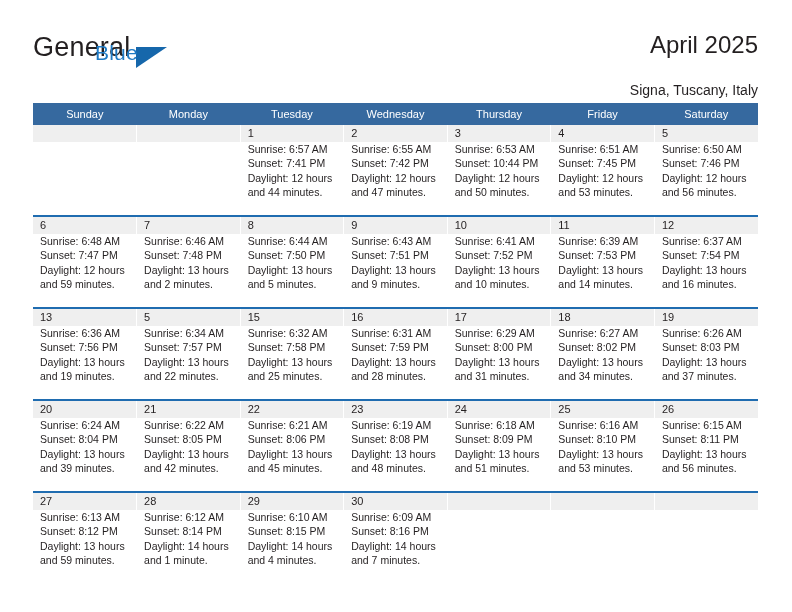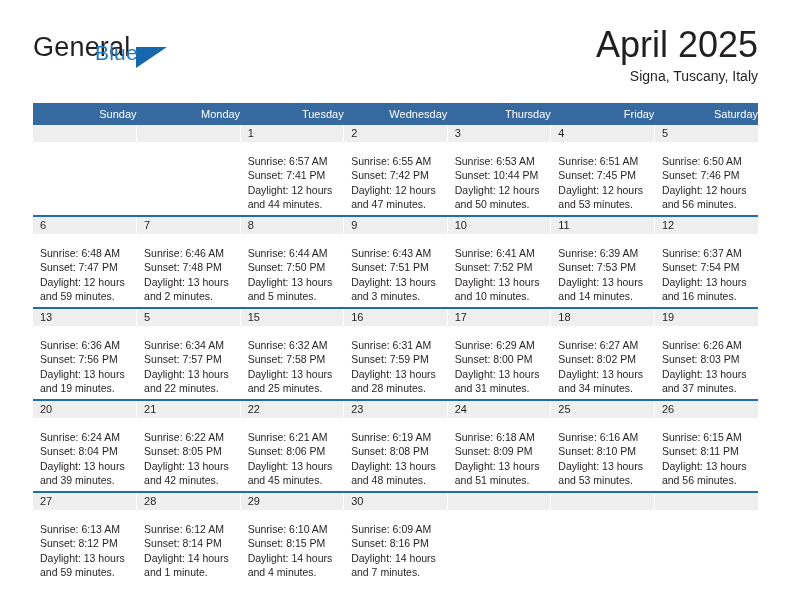--- a/index.html
+++ b/index.html
@@ -64,50 +64,50 @@
     border-bottom: 21px solid transparent;
   }
 
   .titles {
     position: absolute;
     right: 0;
     top: 0;
     text-align: right;
   }
   .cal-title {
-    font-size: 36px;
+    font-size: 24px;
     color: #231f20;
     line-height: 34px;
     white-space: nowrap;
   }
   .cal-sub {
     font-size: 14px;
     color: #231f20;
     line-height: 20px;
-    margin-top: 4px;
+    margin-top: 18px;
     white-space: nowrap;
   }
 
   
   .calendar {
     position: absolute;
     left: 33px;
     top: 103px;
     width: 725px;
     border-collapse: collapse;
     table-layout: fixed;
   }
   .calendar col { width: 103.57px; }
 
   thead th {
     background: #36699f;
     color: #ffffff;
     font-size: 11px;
     font-weight: normal;
-    text-align: right;
+    text-align: center;
     padding: 5px 0 5px 0;
     height: 12px;
     border: none;
   }
 
   tbody tr { height: 90px; }
 
   tbody td {
     vertical-align: top;
     padding: 0;
@@ -121,21 +121,21 @@
 
   .daynum-band {
     background: #efefef;
     height: 17px;
     padding: 2px 0 0 7px;
     font-size: 11px;
     color: #231f20;
     box-sizing: border-box;
   }
   .cell-body {
-    padding: 12px 6px 0 7px;
+    padding: 0 6px 0 7px;
     font-size: 10.5px;
     line-height: 14.4px;
     color: #231f20;
   }
   .cell-body div { white-space: nowrap; }
   .empty .cell-body { min-height: 1px; }
 </style>
 </head>
 <body>
 
@@ -270,21 +270,21 @@
               <div>Daylight: 13 hours</div>
               <div>and 5 minutes.</div>
             </div>
           </td>
           <td>
             <div class="daynum-band">9</div>
             <div class="cell-body">
               <div>Sunrise: 6:43 AM</div>
               <div>Sunset: 7:51 PM</div>
               <div>Daylight: 13 hours</div>
-              <div>and 3 minutes.</div>
+              <div>and 9 minutes.</div>
             </div>
           </td>
           <td>
             <div class="daynum-band">10</div>
             <div class="cell-body">
               <div>Sunrise: 6:41 AM</div>
               <div>Sunset: 7:52 PM</div>
               <div>Daylight: 13 hours</div>
               <div>and 10 minutes.</div>
             </div>

